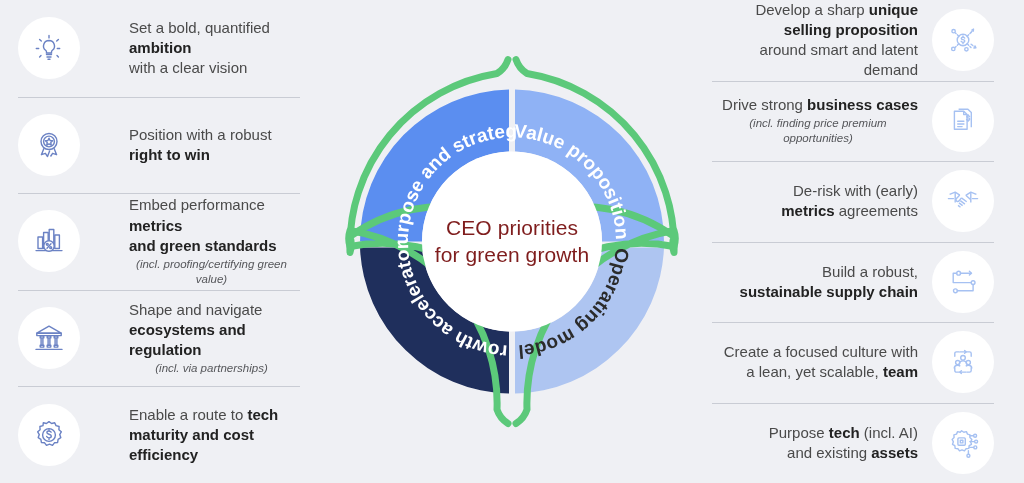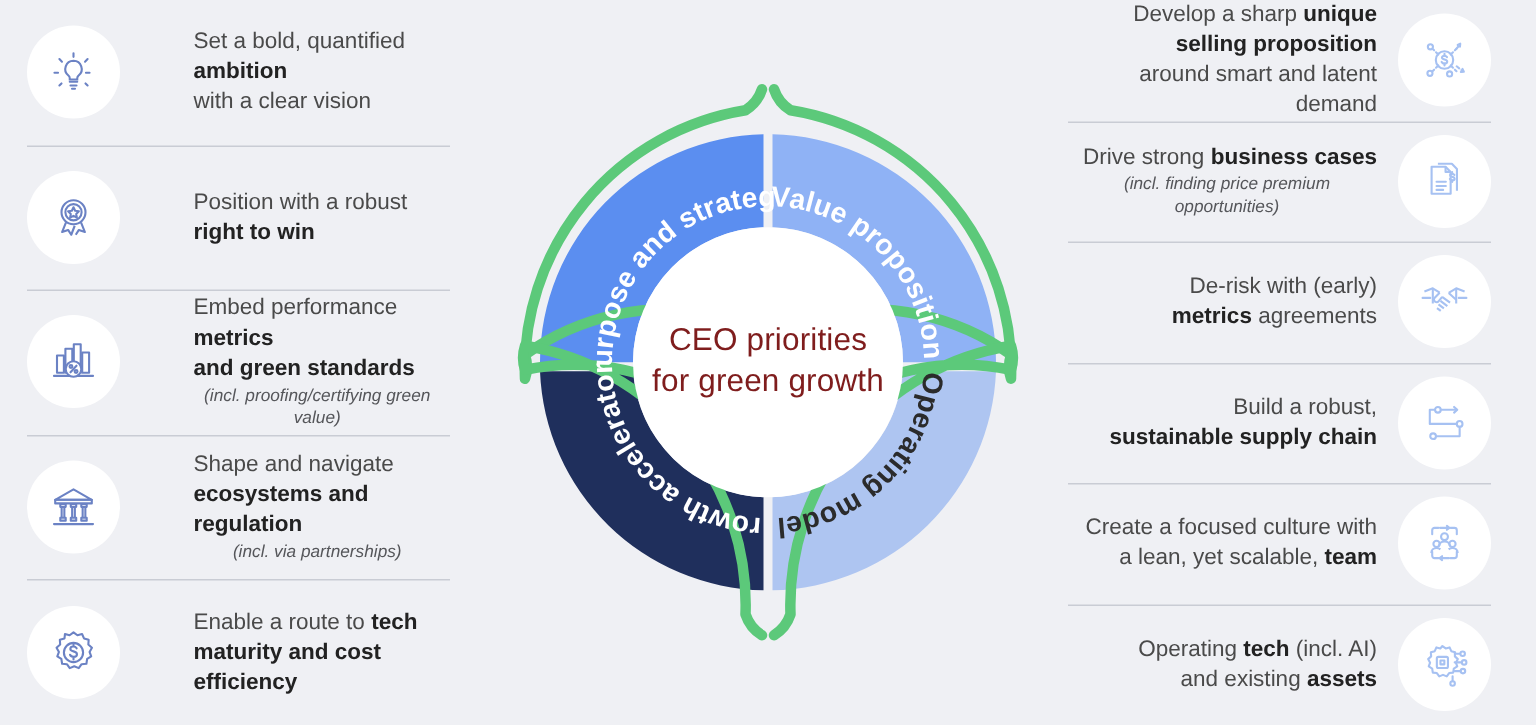--- a/index.html
+++ b/index.html
@@ -252,21 +252,21 @@
           <rect x="11.9" y="11.9" width="7.4" height="7.4" rx="1"></rect>
           <rect x="14.3" y="14.3" width="2.6" height="2.6"></rect>
           <path d="M23.8 9.8h3.6M23.8 15.6h4.6M23.8 21.4h3.8M22.4 24.8v3.4" stroke-linecap="round"></path>
           <circle cx="29.1" cy="9.8" r="1.5"></circle>
           <circle cx="30.1" cy="15.6" r="1.5"></circle>
           <circle cx="29.3" cy="21.4" r="1.5"></circle>
           <circle cx="22.4" cy="29.7" r="1.5"></circle>
         </svg>
       </div>
       <div class="txt">
-        <span class="norm">Operating </span><b>tech</b><span class="norm"> (incl. AI)</span><br>
+        <span class="norm">Purpose </span><b>tech</b><span class="norm"> (incl. AI)</span><br>
         <span class="norm">and existing </span><b>assets</b>
       </div>
     </div>
   </div>
 
   <div class="wheel">
     <svg width="440" height="483" viewBox="0 0 440 483">
       <defs>
         <path id="arcTL" d="M 116 241 A 104 104 0 0 1 220 137"></path>
         <path id="arcTR" d="M 220 137 A 104 104 0 0 1 324 241"></path>

